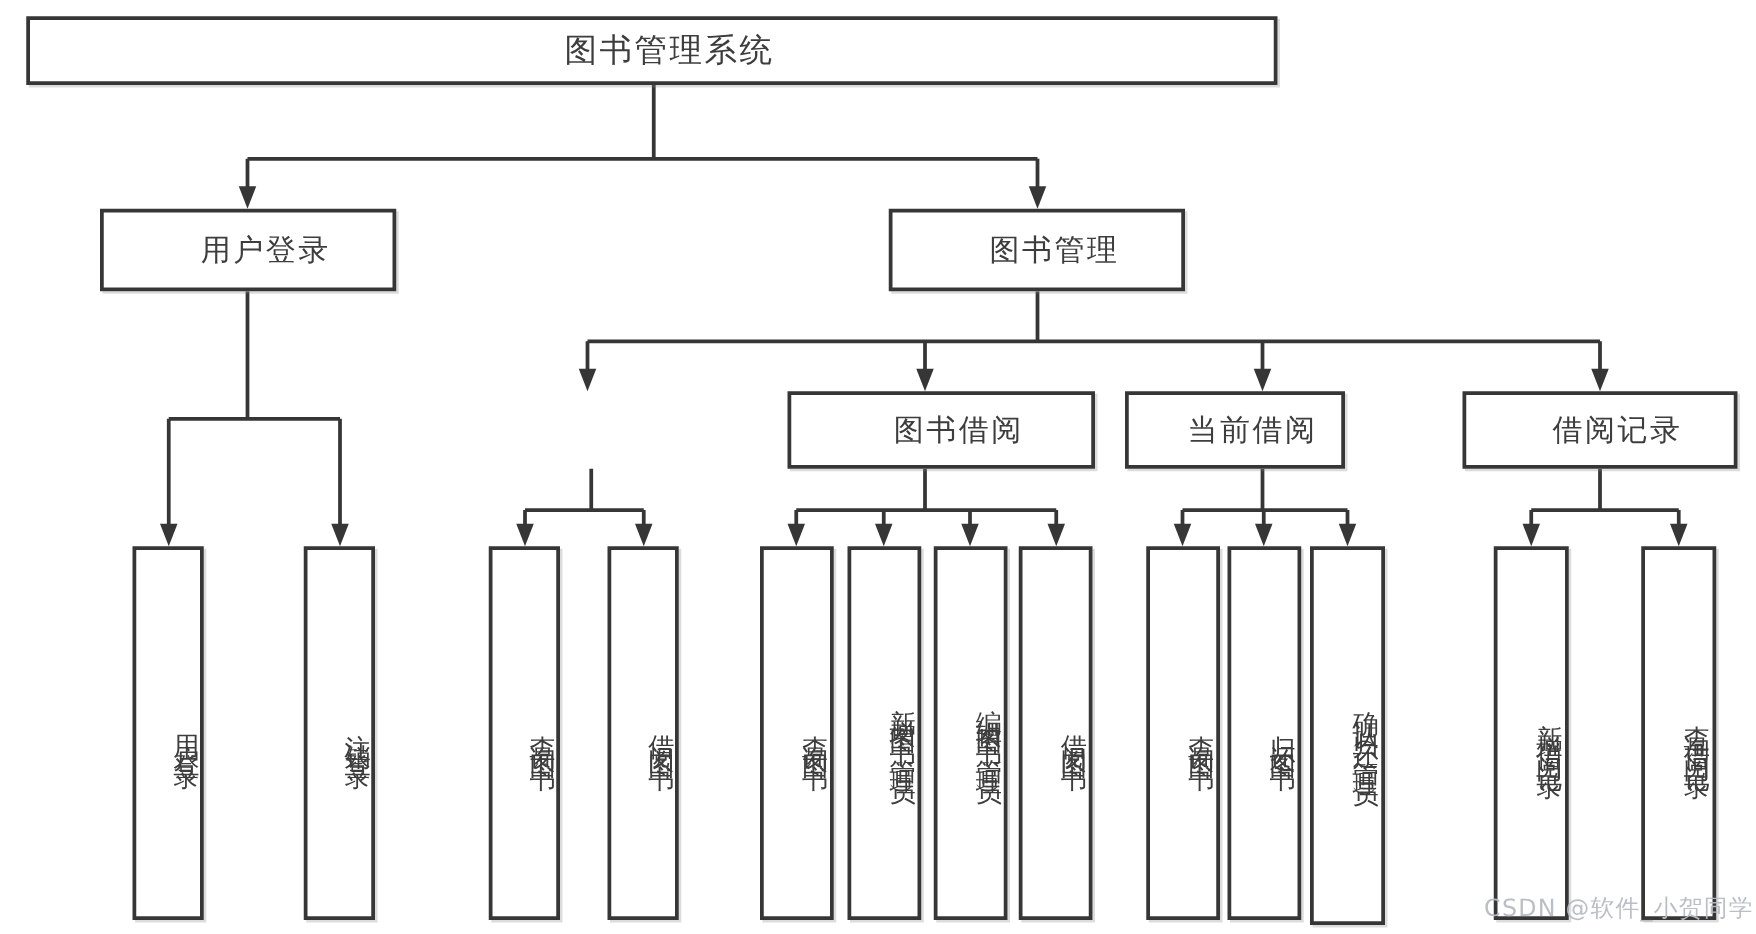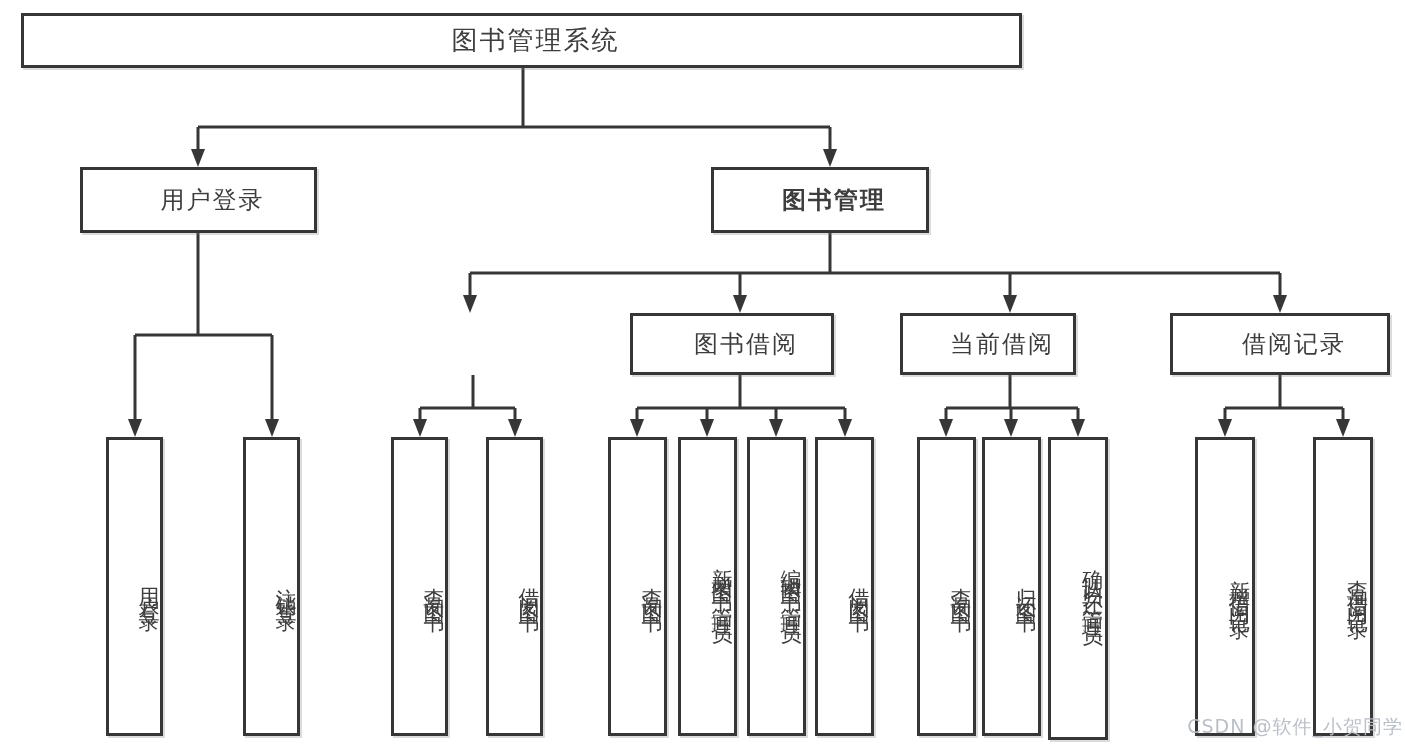--- a/index.html
+++ b/index.html
@@ -83,23 +83,23 @@
       <polygon points="1004,419 1018,419 1011,437"></polygon>
       <polygon points="1071,419 1085,419 1078,437"></polygon>
       <polygon points="1218,419 1232,419 1225,437"></polygon>
       <polygon points="1336,419 1350,419 1343,437"></polygon>
     </g>
   </svg>
 
   <div class="node rootbox" style="left:21px;top:13px;width:1001px;height:55px;">图书管理系统</div>
 
   <div class="node hbox" style="left:80px;top:167px;width:237px;height:66px;">用户登录</div>
-  <div class="node hbox" style="left:711px;top:167px;width:218px;height:66px;font-weight:bold;">图书管理</div>
+  <div class="node hbox" style="left:711px;top:167px;width:237px;height:66px;">图书管理</div>
 
-  <div class="node hbox" style="left:630px;top:313px;width:204px;height:62px;">图书借阅</div>
+  <div class="node hbox" style="left:630px;top:313px;width:246px;height:62px;">图书借阅</div>
   <div class="node hbox" style="left:900px;top:313px;width:176px;height:62px;">当前借阅</div>
   <div class="node hbox" style="left:1170px;top:313px;width:220px;height:62px;">借阅记录</div>
 
   <div class="node vbox" style="left:106px;top:437px;width:57px;height:299px;">
     <span>用户登录</span>
   </div>
   <div class="node vbox" style="left:243px;top:437px;width:57px;height:299px;">
     <span>注销登录</span>
   </div>
 

